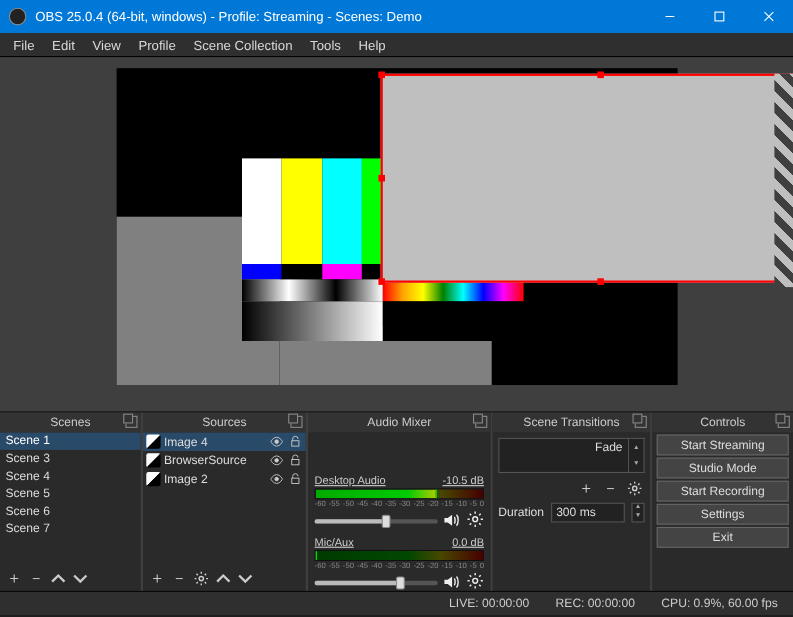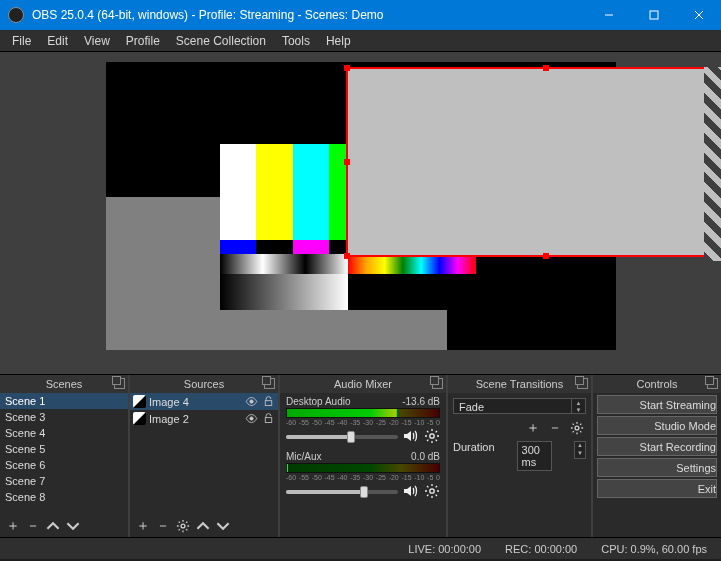--- a/index.html
+++ b/index.html
@@ -41,62 +41,62 @@
   
   .docks { height: 163px; display: flex; background: #2b2b2b; border-top:1px solid #000;}
   .dock { display:flex; flex-direction:column; border-right:2px solid #3f3f3f; background:#2a2a2a;}
   .dockhead { height:18px; background:#333; text-align:center; font-size:11px; color:#ccc; line-height:18px; position:relative;}
   .dockhead .pop{position:absolute; right:3px; top:3px; width:11px; height:11px; border:1px solid #888;}
   .dockhead .pop::after{content:""; position:absolute; left:-3px; top:-3px; width:7px; height:7px; border:1px solid #888; background:#333;}
   .dockbody { flex:1; overflow:hidden;}
 
   .scenes { width: 130px;}
   .sources{ width: 150px;}
-  .mixer  { flex:1;}
+  .mixer  { flex:1;gap:36px;}
   .trans  { width: 145px;}
   .ctrls  { width: 128px; border-right:none;}
 
   .listitem { height:16px; padding:0 5px; line-height:16px; color:#ddd; font-size:11px; white-space:nowrap;}
   .listitem.sel { background:#2a4a6a; color:#fff;}
   .srcitem{display:flex;align-items:center;height:17px;padding:0 3px;gap:3px;}
   .srcitem.sel{background:#2a4a6a;}
   .srcicon{width:13px;height:13px;background:#aaa;display:inline-block;border-radius:2px;position:relative;background:linear-gradient(135deg,#fff 0 48%,#000 52% 100%);}
   .srcname{flex:1;font-size:11px;}
   .eye,.lock{width:14px;height:14px;display:flex;align-items:center;justify-content:center;}
   .eye svg,.lock svg{width:13px;height:13px;fill:#ccc;stroke:#ccc;}
 
   .docktools{height:22px;display:flex;align-items:center;gap:2px;padding:0 4px;}
   .tbtn{width:18px;height:18px;display:flex;align-items:center;justify-content:center;color:#ccc;font-size:14px;}
   .tbtn svg{width:14px;height:14px;stroke:#ccc;fill:none;stroke-width:1.5;}
 
   
   .mixch{padding:3px 6px 2px 6px;}
-  .mixhead{display:flex;justify-content:space-between;font-size:10px;color:#ccc;}
+  .mixhead{display:flex;justify-content:space-between;font-size:10px;color:#ccc;text-decoration:underline;}
   .meter{height:10px;background:linear-gradient(to right,#0a0 0%,#0c0 55%,#cc0 75%,#c00 100%);border:1px solid #111;margin-top:1px;position:relative;}
   .meter .dark{position:absolute;right:0;top:0;bottom:0;background:rgba(0,0,0,0.65);border-left:1px solid #0f0;}
   .ticks{display:flex;justify-content:space-between;font-size:7px;color:#888;margin-top:1px;}
   .mixctrl{display:flex;align-items:center;gap:4px;margin-top:2px;}
   .slider{flex:1;height:4px;background:#555;border-radius:2px;position:relative;}
   .slider .track{height:4px;background:#bbb;border-radius:2px;}
   .slider .thumb{position:absolute;top:-4px;width:8px;height:12px;background:#ddd;border-radius:2px;border:1px solid #888;}
   .spk{width:18px;height:18px;}
   .spk svg,.gear svg{width:16px;height:16px;fill:#eee;}
   .gear svg{fill:none;stroke:#eee;stroke-width:1.3;}
 
   
-  .selectbox{display:flex;margin:5px;height:16px;}
+  .selectbox{display:flex;margin:5px;height:32px;text-align:right;}
   .selectbox .sv{flex:1;background:#222;border:1px solid #555;padding:2px 5px;font-size:11px;}
   .selectbox .ar{width:14px;background:#222;border:1px solid #555;border-left:none;display:flex;flex-direction:column;}
   .selectbox .ar div{flex:1;display:flex;align-items:center;justify-content:center;font-size:6px;color:#aaa;}
   .transtools{display:flex;justify-content:flex-end;gap:4px;padding:0 5px;}
-  .durrow{display:flex;gap:22px;padding:4px 5px;font-size:11px;}
+  .durrow{display:flex;align-items:center;gap:6px;padding:4px 5px;font-size:11px;}
   .durval{flex:1;background:#222;border:1px solid #555;padding:2px 4px;}
 
   
-  .cbtn{display:block;margin:2px 4px;height:19px;line-height:19px;text-align:right;background:#444;border:1px solid #666;font-size:11px;color:#ddd;}
+  .cbtn{display:block;margin:2px 4px;height:19px;line-height:19px;text-align:center;background:#444;border:1px solid #666;font-size:11px;color:#ddd;}
 
   
   .status{height:22px;background:#2f2f2f;display:flex;align-items:center;justify-content:flex-end;gap:24px;padding:0 14px;font-size:11px;color:#ccc;border-top:1px solid #000;}
 </style>
 </head>
 <body>
 
 <div class="titlebar">
   <div class="logo"></div>
   <div class="title">OBS 25.0.4 (64-bit, windows) - Profile: Streaming - Scenes: Demo</div>
@@ -181,21 +181,20 @@
 
   <div class="dock scenes">
     <div class="dockhead"><span>Scenes</span><span class="pop"></span></div>
     <div class="dockbody" id="scenesList">
         <div class="listitem sel">Scene 1</div>
         <div class="listitem">Scene 3</div>
         <div class="listitem">Scene 4</div>
         <div class="listitem">Scene 5</div>
         <div class="listitem">Scene 6</div>
         <div class="listitem">Scene 7</div>
-        <div class="listitem">Scene 8</div>
       </div>
     <div class="docktools">
       <div class="tbtn">＋</div>
       <div class="tbtn">－</div>
       <div class="tbtn">
           <svg viewBox="0 0 10 10">
             <polyline points="1,7 5,3 9,7"></polyline>
           </svg>
         </div>
       <div class="tbtn">
@@ -205,20 +204,36 @@
         </div>
     </div>
   </div>
 
   <div class="dock sources">
     <div class="dockhead"><span>Sources</span><span class="pop"></span></div>
     <div class="dockbody" id="sourcesList">
         <div class="srcitem sel">
           <span class="srcicon"></span>
           <span class="srcname">Image 4</span>
+          <span class="eye">
+            <svg viewBox="0 0 16 16">
+              <path d="M8 3C4 3 1.5 8 1.5 8S4 13 8 13s6.5-5 6.5-5S12 3 8 3z" fill="none" stroke="#ccc"></path>
+              <circle cx="8" cy="8" r="2" fill="#ccc"></circle>
+            </svg>
+          </span>
+          <span class="lock">
+            <svg viewBox="0 0 16 16">
+              <rect x="4" y="7" width="8" height="6" fill="none" stroke="#ccc"></rect>
+              <path d="M5 7V5a3 3 0 016 0" fill="none" stroke="#ccc"></path>
+            </svg>
+          </span>
+        </div>
+        <div class="srcitem">
+          <span class="srcicon"></span>
+          <span class="srcname">BrowserSource</span>
           <span class="eye">
             <svg viewBox="0 0 16 16">
               <path d="M8 3C4 3 1.5 8 1.5 8S4 13 8 13s6.5-5 6.5-5S12 3 8 3z" fill="none" stroke="#ccc"></path>
               <circle cx="8" cy="8" r="2" fill="#ccc"></circle>
             </svg>
           </span>
           <span class="lock">
             <svg viewBox="0 0 16 16">
               <rect x="4" y="7" width="8" height="6" fill="none" stroke="#ccc"></rect>
               <path d="M5 7V5a3 3 0 016 0" fill="none" stroke="#ccc"></path>
@@ -263,21 +278,21 @@
         </div>
     </div>
   </div>
 
   <div class="dock mixer">
     <div class="dockhead"><span>Audio Mixer</span><span class="pop"></span></div>
     <div class="dockbody" id="mixerBody">
         <div class="mixch">
           <div class="mixhead">
             <span>Desktop Audio</span>
-            <span>-13.6 dB</span>
+            <span>-10.5 dB</span>
           </div>
           <div class="meter">
             <div class="dark" style="width:28%"></div>
           </div>
           <div class="ticks">
             <span>-60</span>
             <span>-55</span>
             <span>-50</span>
             <span>-45</span>
             <span>-40</span>

